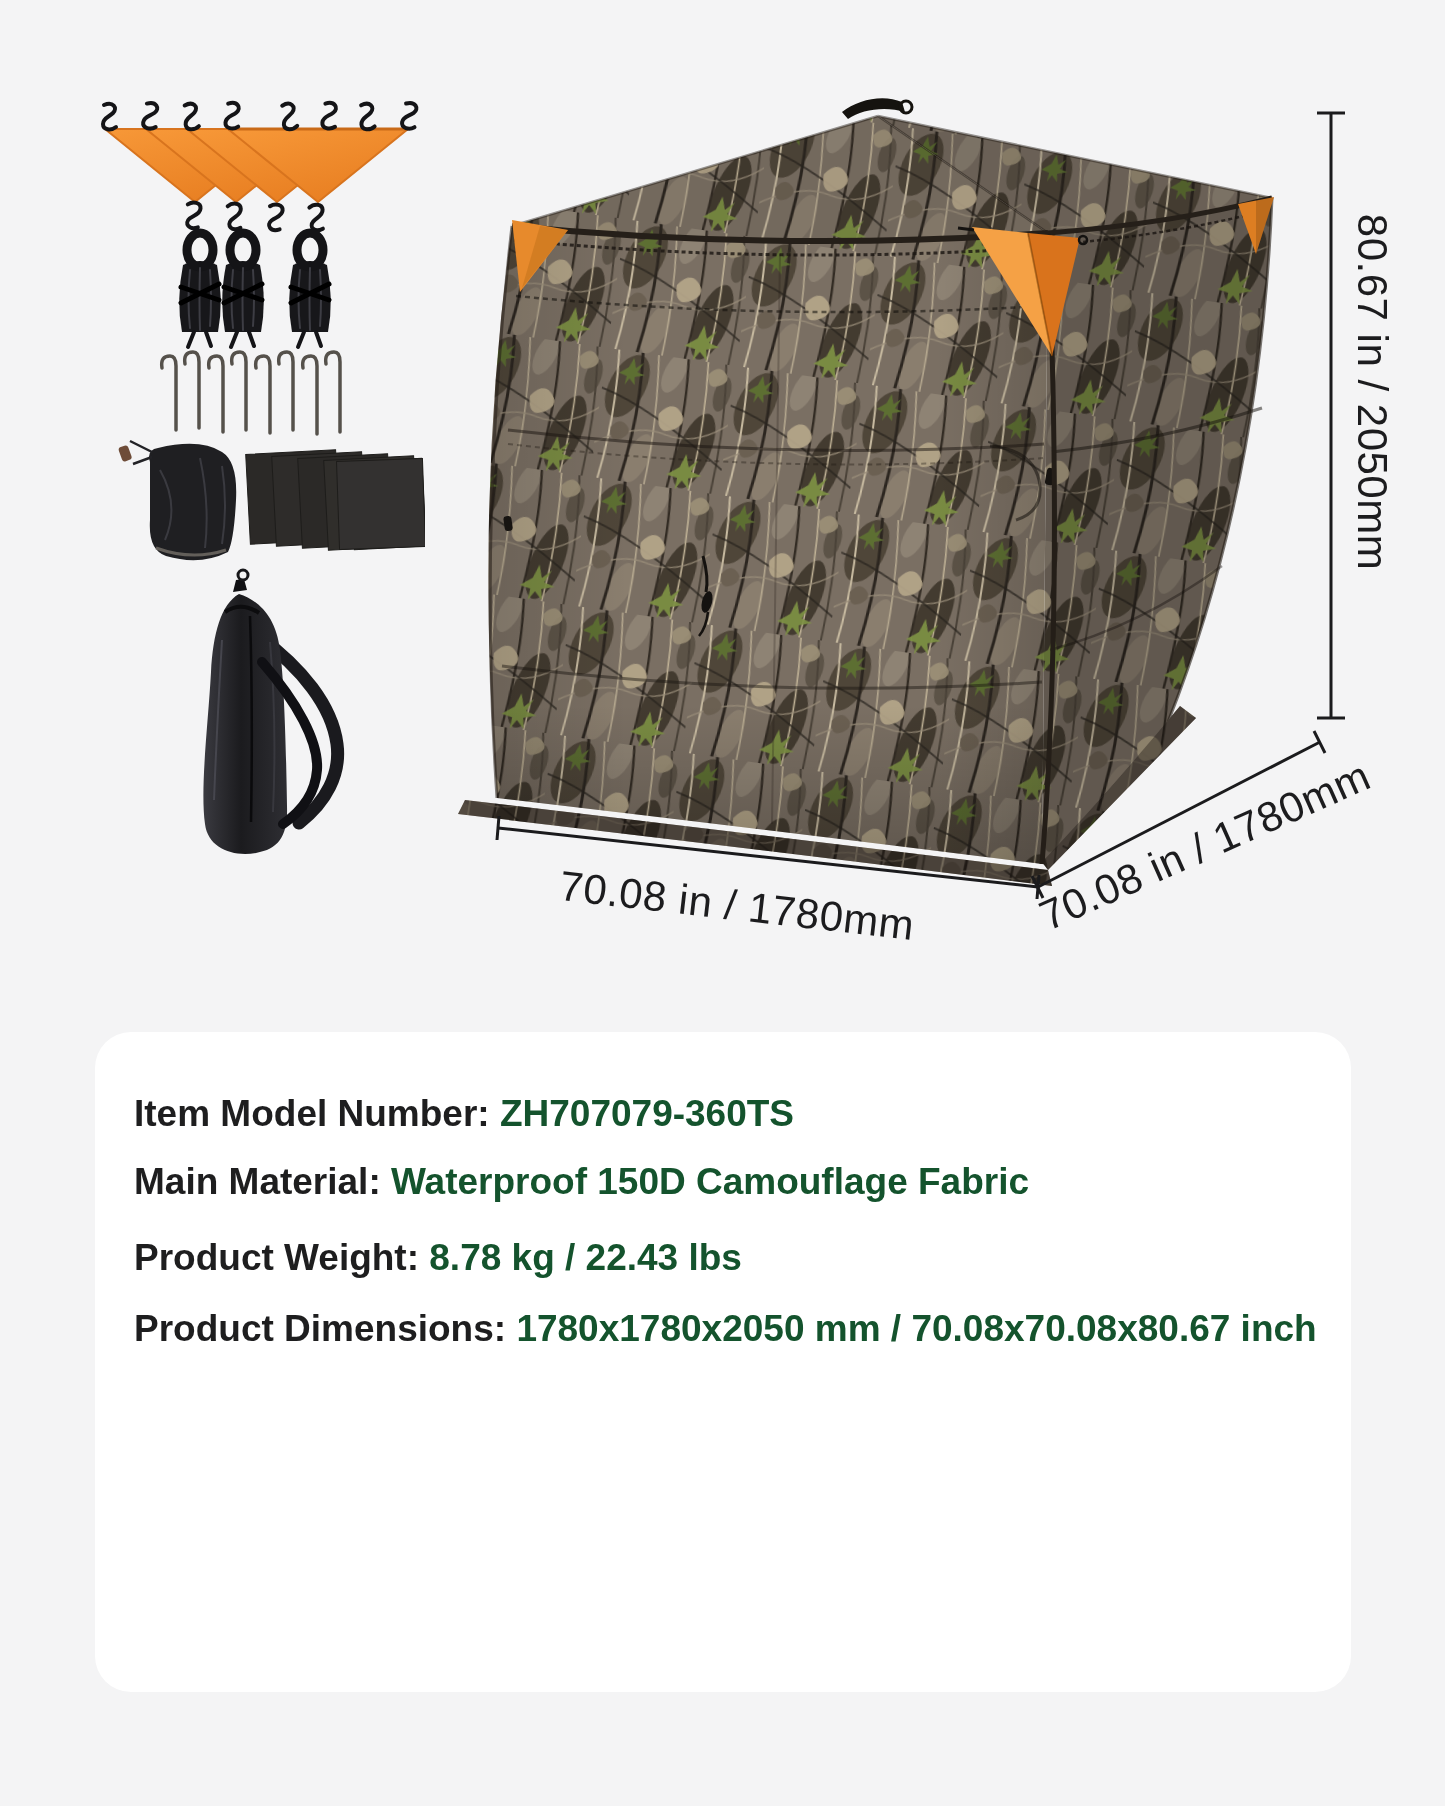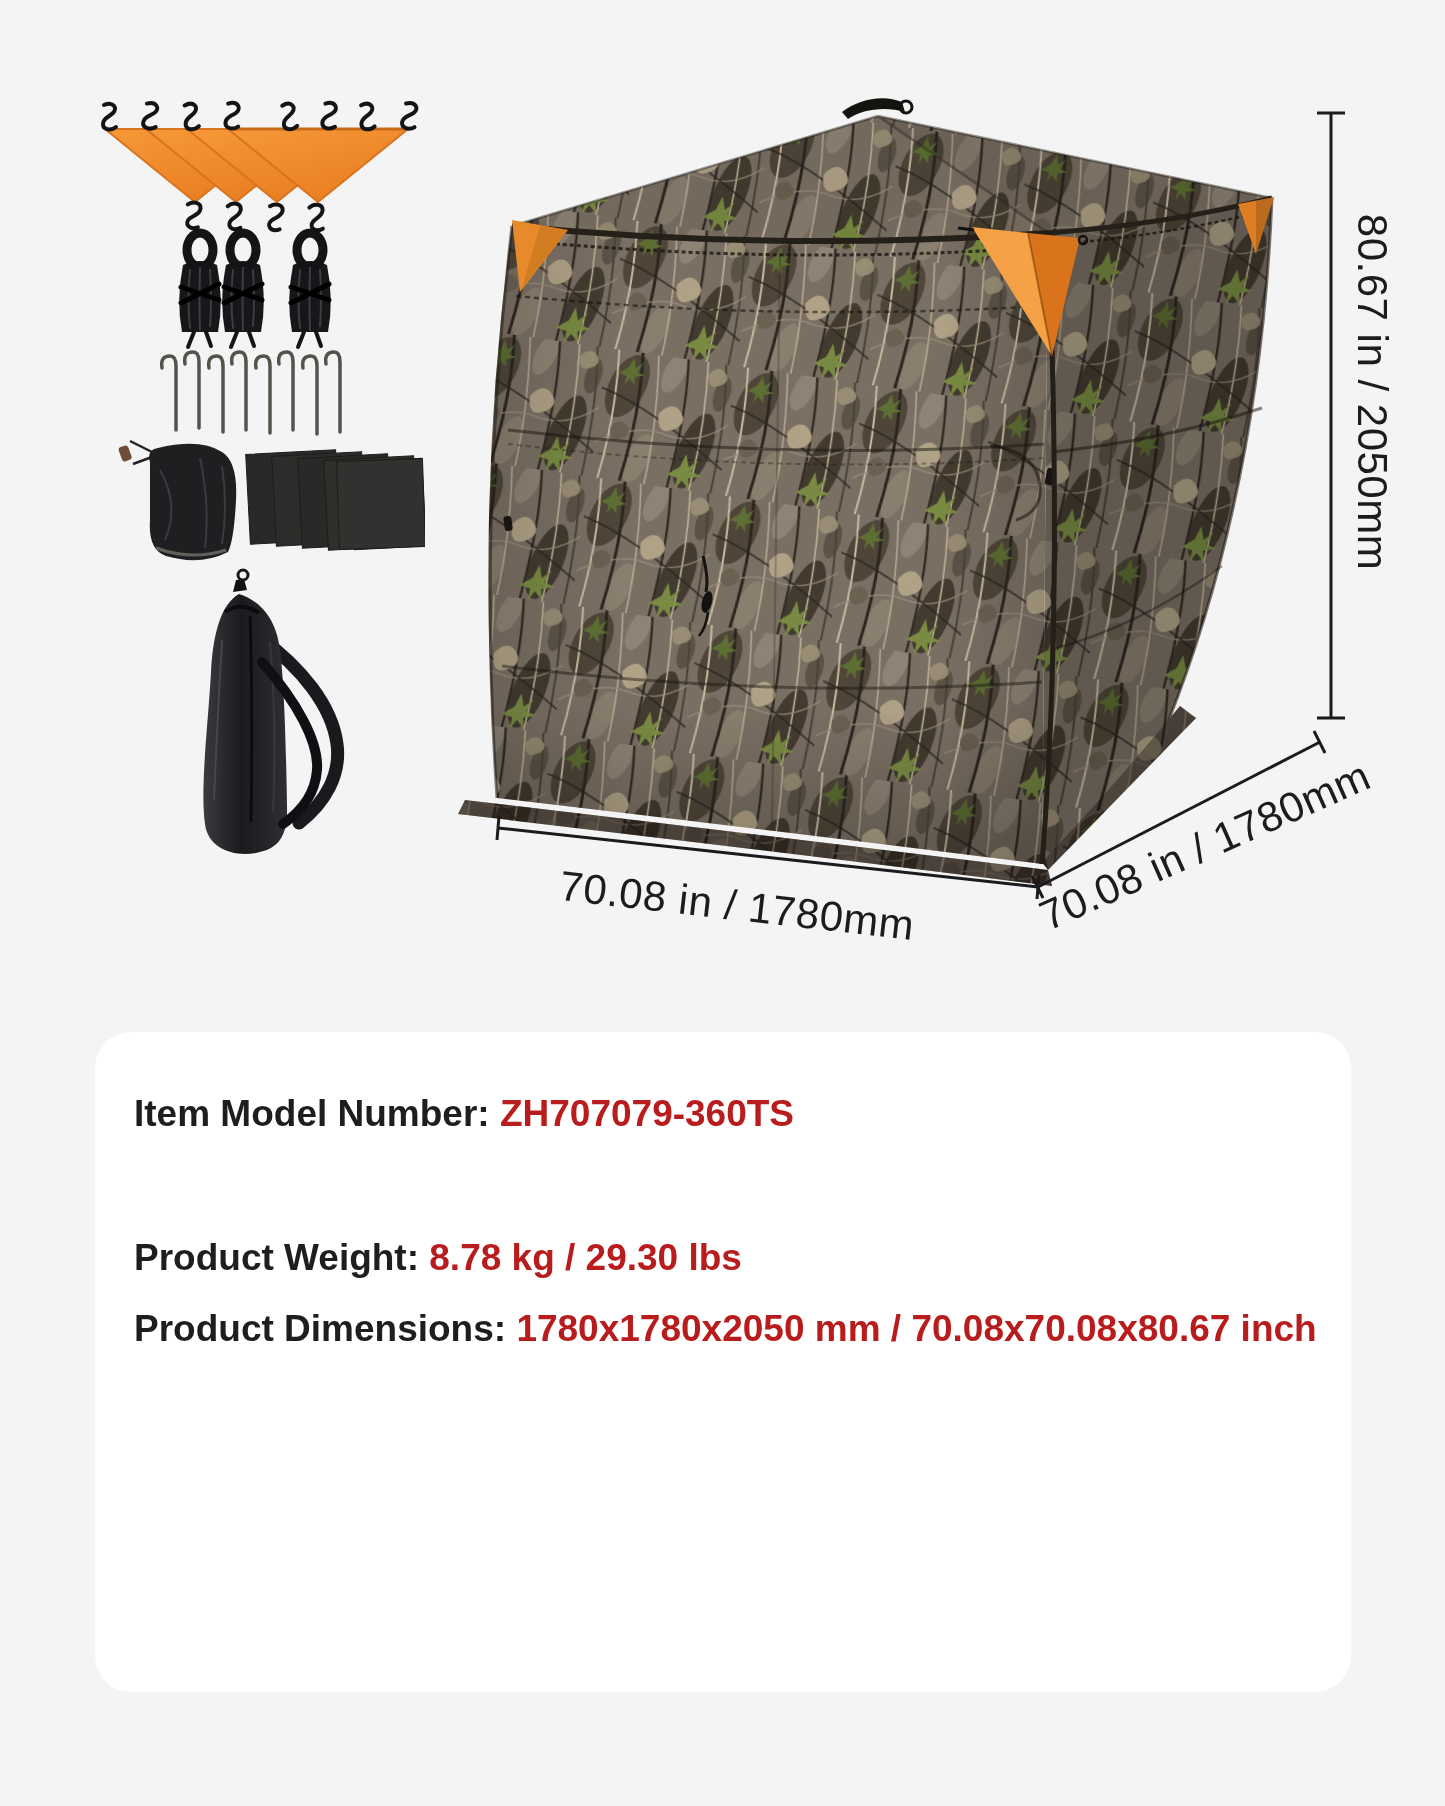--- a/index.html
+++ b/index.html
@@ -7,21 +7,21 @@
           font-family:"Liberation Sans","DejaVu Sans",sans-serif;}
   .abs{position:absolute;}
   
   .dim-label{position:absolute;width:620px;height:52px;line-height:52px;text-align:center;
              font-size:42px;font-weight:500;color:#1C1C1E;letter-spacing:.5px;white-space:nowrap;}
   
   #spec-card{position:absolute;left:95px;top:1032px;width:1256px;height:660px;
              background:#FFFFFF;border-radius:36px;}
   .spec-row{position:absolute;left:39px;height:52px;line-height:52px;font-size:37px;white-space:nowrap;}
   .spec-label{color:#1E1E1F;font-weight:600;}
-  .spec-value{color:#b91c1c;font-weight:700;}
+  .spec-value{color:#14532d;font-weight:700;}
   svg{display:block;}
 </style>
 </head>
 <body>
 
 <div id="canvas">
 
   <svg class="abs" style="left:85px;top:95px" width="340" height="770" viewBox="85 95 340 770">
     <defs>
       <linearGradient id="flagGrad" x1="0" y1="0" x2="0.6" y2="1">
@@ -265,21 +265,24 @@
   </svg>
 
   <div class="dim-label" style="left:1062px;top:366px;transform:rotate(90deg);">80.67 in / 2050mm</div>
   <div class="dim-label" style="left:427px;top:880px;transform:rotate(6.5deg);">70.08 in / 1780mm</div>
   <div class="dim-label" style="left:895px;top:820px;transform:rotate(-24deg);">70.08 in / 1780mm</div>
 
   <div id="spec-card">
     <div class="spec-row" style="top:56px">
       <span class="spec-label">Item Model Number: </span><span class="spec-value">ZH707079-360TS</span>
     </div>
+    <div class="spec-row" style="top:124px">
+      <span class="spec-label">Main Material: </span><span class="spec-value">Waterproof 150D Camouflage Fabric</span>
+    </div>
     <div class="spec-row" style="top:200px">
-      <span class="spec-label">Product Weight: </span><span class="spec-value">8.78 kg / 29.30 lbs</span>
+      <span class="spec-label">Product Weight: </span><span class="spec-value">8.78 kg / 22.43 lbs</span>
     </div>
     <div class="spec-row" style="top:271px">
       <span class="spec-label">Product Dimensions: </span><span class="spec-value">1780x1780x2050 mm / 70.08x70.08x80.67 inch</span>
     </div>
   </div>
 
 </div>
 
 </body></html>

